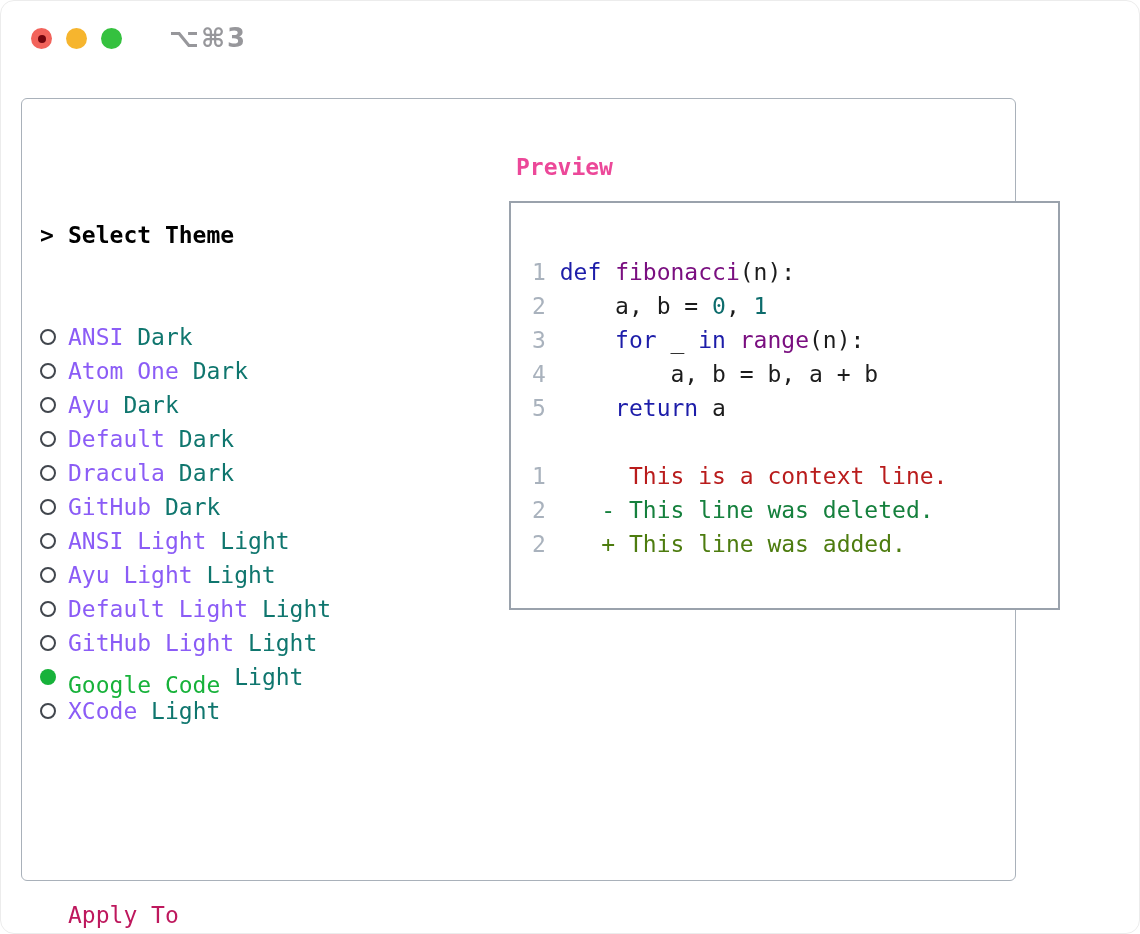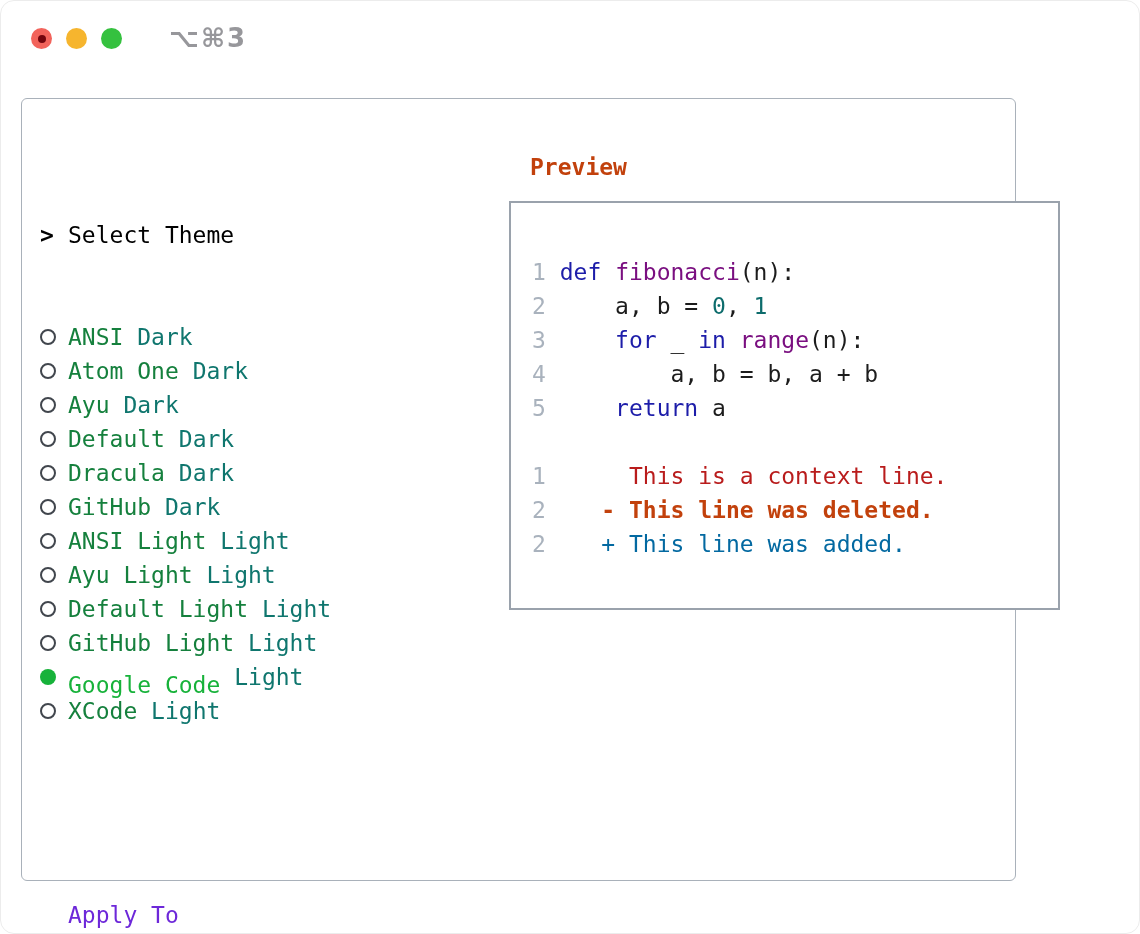--- a/index.html
+++ b/index.html
@@ -21,40 +21,40 @@
   
   .panel{position:absolute;left:20px;top:97px;width:995px;height:783px;box-sizing:border-box;
          border:1.5px solid #a9b1ba;border-radius:6px;background:#fff;}
   .left-col{position:absolute;left:18px;top:51px;font-size:23px;line-height:34px;white-space:pre;}
   .row{height:34px;display:flex;align-items:center;white-space:pre;}
   .marker{display:inline-flex;width:28px;align-items:center;flex:none;}
   .chevron{font-weight:bold;color:#000;}
   .radio{display:inline-block;width:12px;height:12px;border-radius:50%;
          border:2px solid #41464d;box-sizing:content-box;}
   .radio.on{border:0;width:16px;height:16px;background:#17b23a;}
-  .name{color:#15803d;}
+  .name{color:#8b5cf6;}
   .name.sel{color:#17b23a;margin-top:16px;}
   .suffix{color:#0f766e;}
-  .hdr{font-weight:normal;color:#000;}
-  .subhdr{color:#6d28d9;}
+  .hdr{font-weight:bold;color:#000;}
+  .subhdr{color:#be185d;}
   
-  .preview-label{position:absolute;left:508px;top:51px;font-size:23px;line-height:34px;
-                 font-weight:bold;color:#c2410c;}
+  .preview-label{position:absolute;left:494px;top:51px;font-size:23px;line-height:34px;
+                 font-weight:bold;color:#ec4899;}
   .preview-box{position:absolute;left:487px;top:102px;width:551px;height:409px;box-sizing:border-box;
                border:2px solid #9aa2ac;background:#fff;overflow:hidden;}
   .code{position:absolute;left:21px;top:52px;font-size:23px;line-height:34px;white-space:pre;}
   .code-line{height:34px;}
   .lineno{color:#a9b2bd;}
   .kw{color:#1d1da9;}
   .fn{color:#7a0f80;}
   .nm{color:#0d6c6c;}
   .pl{color:#1c1c1c;}
   .ctx{color:#b91c1c;}
-  .del{color:#c2410c;font-weight:bold;}
-  .add{color:#0369a1;}
+  .del{color:#15803d;}
+  .add{color:#4d7c0f;}
 </style>
 </head>
 <body>
 
 <div class="window">
 
   <div class="titlebar">
     <div class="lights">
       <div class="light red">
           <div class="dot"></div>

